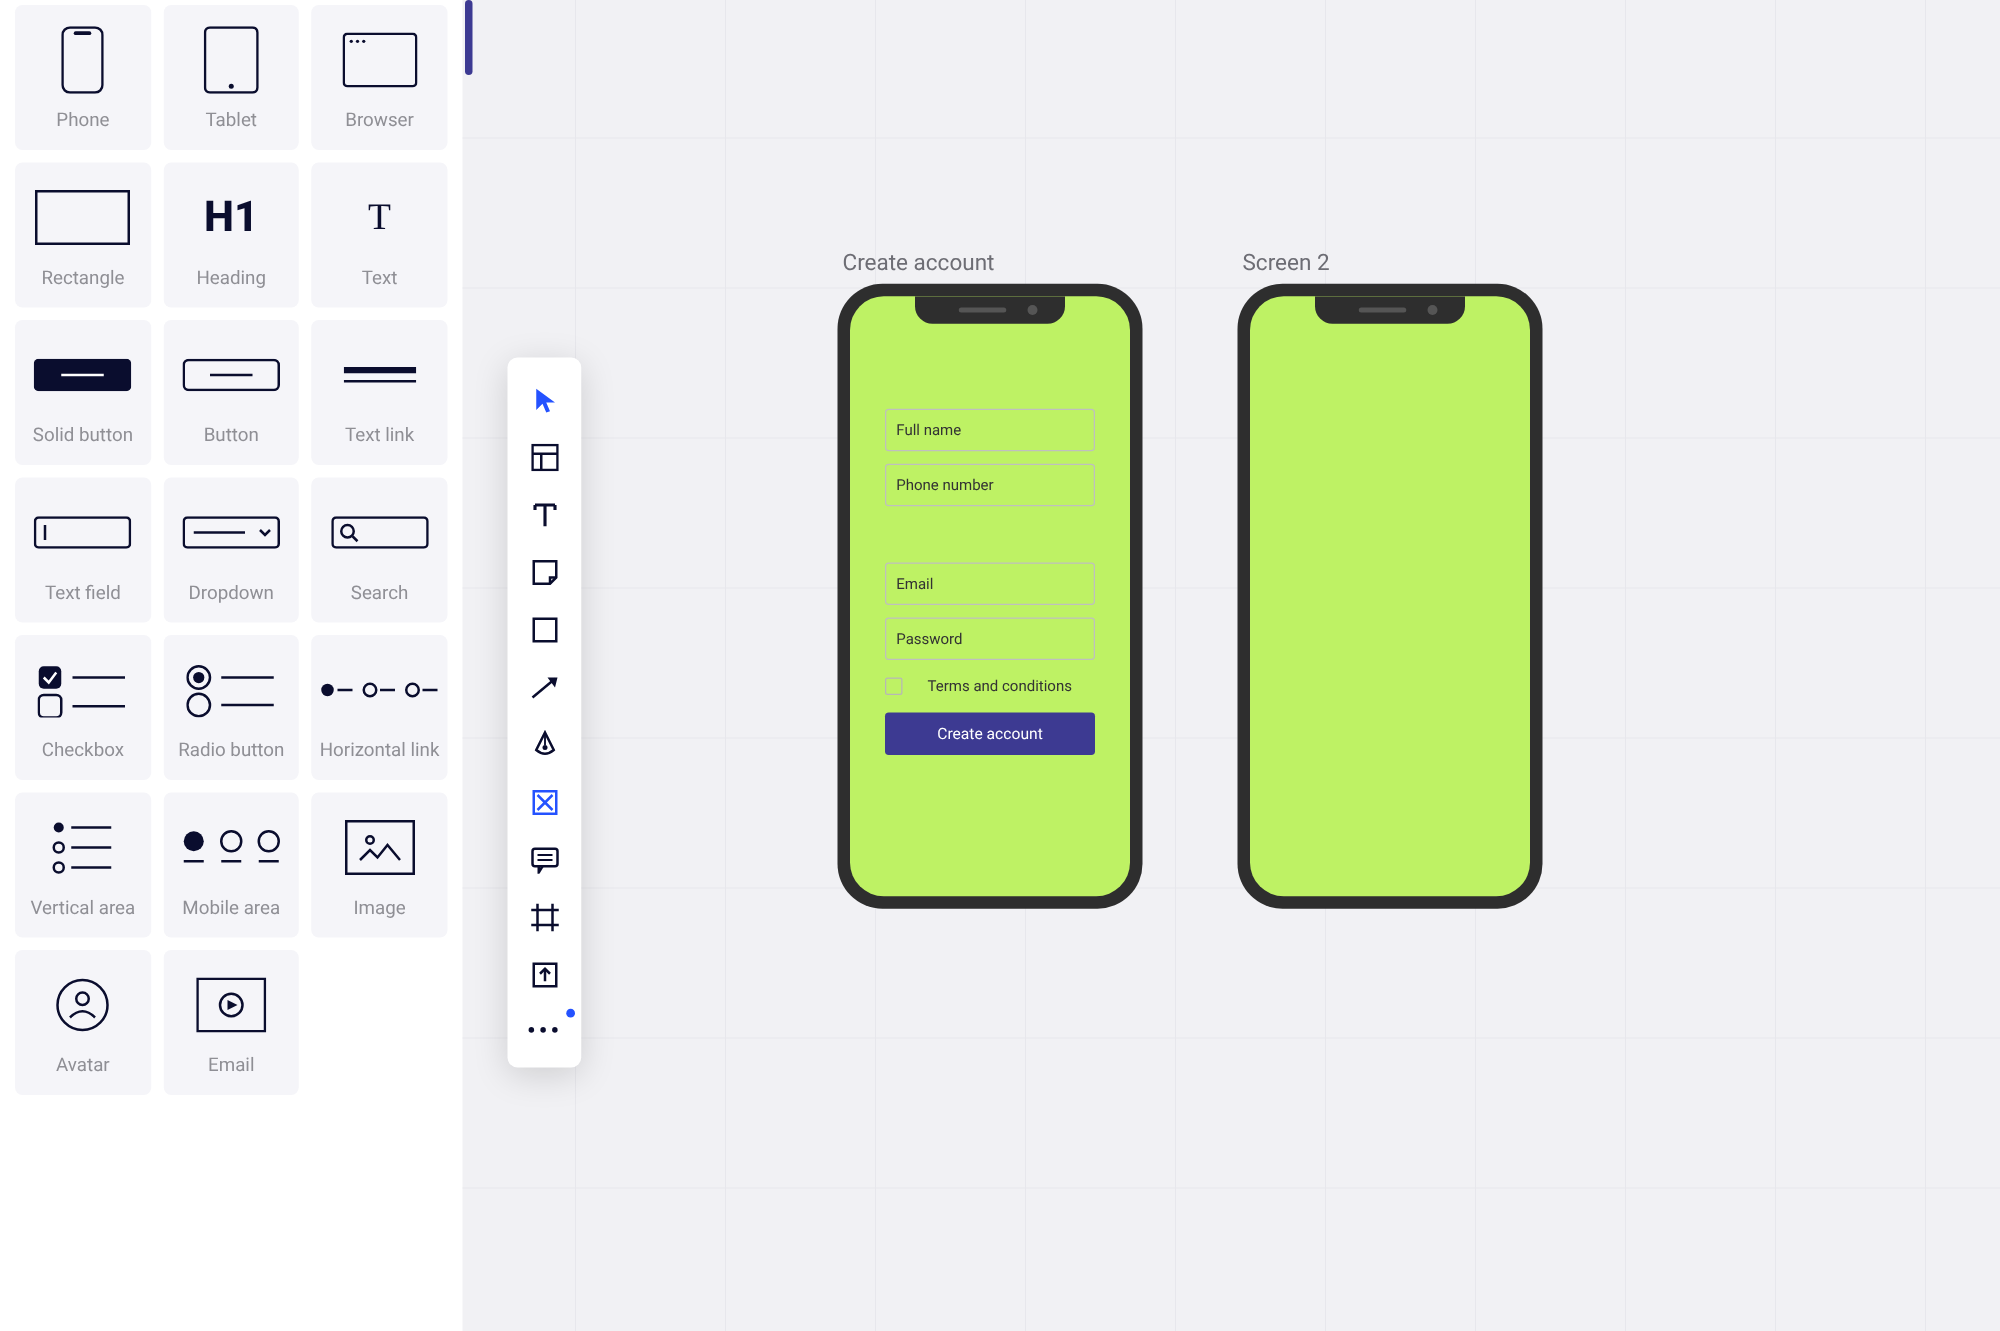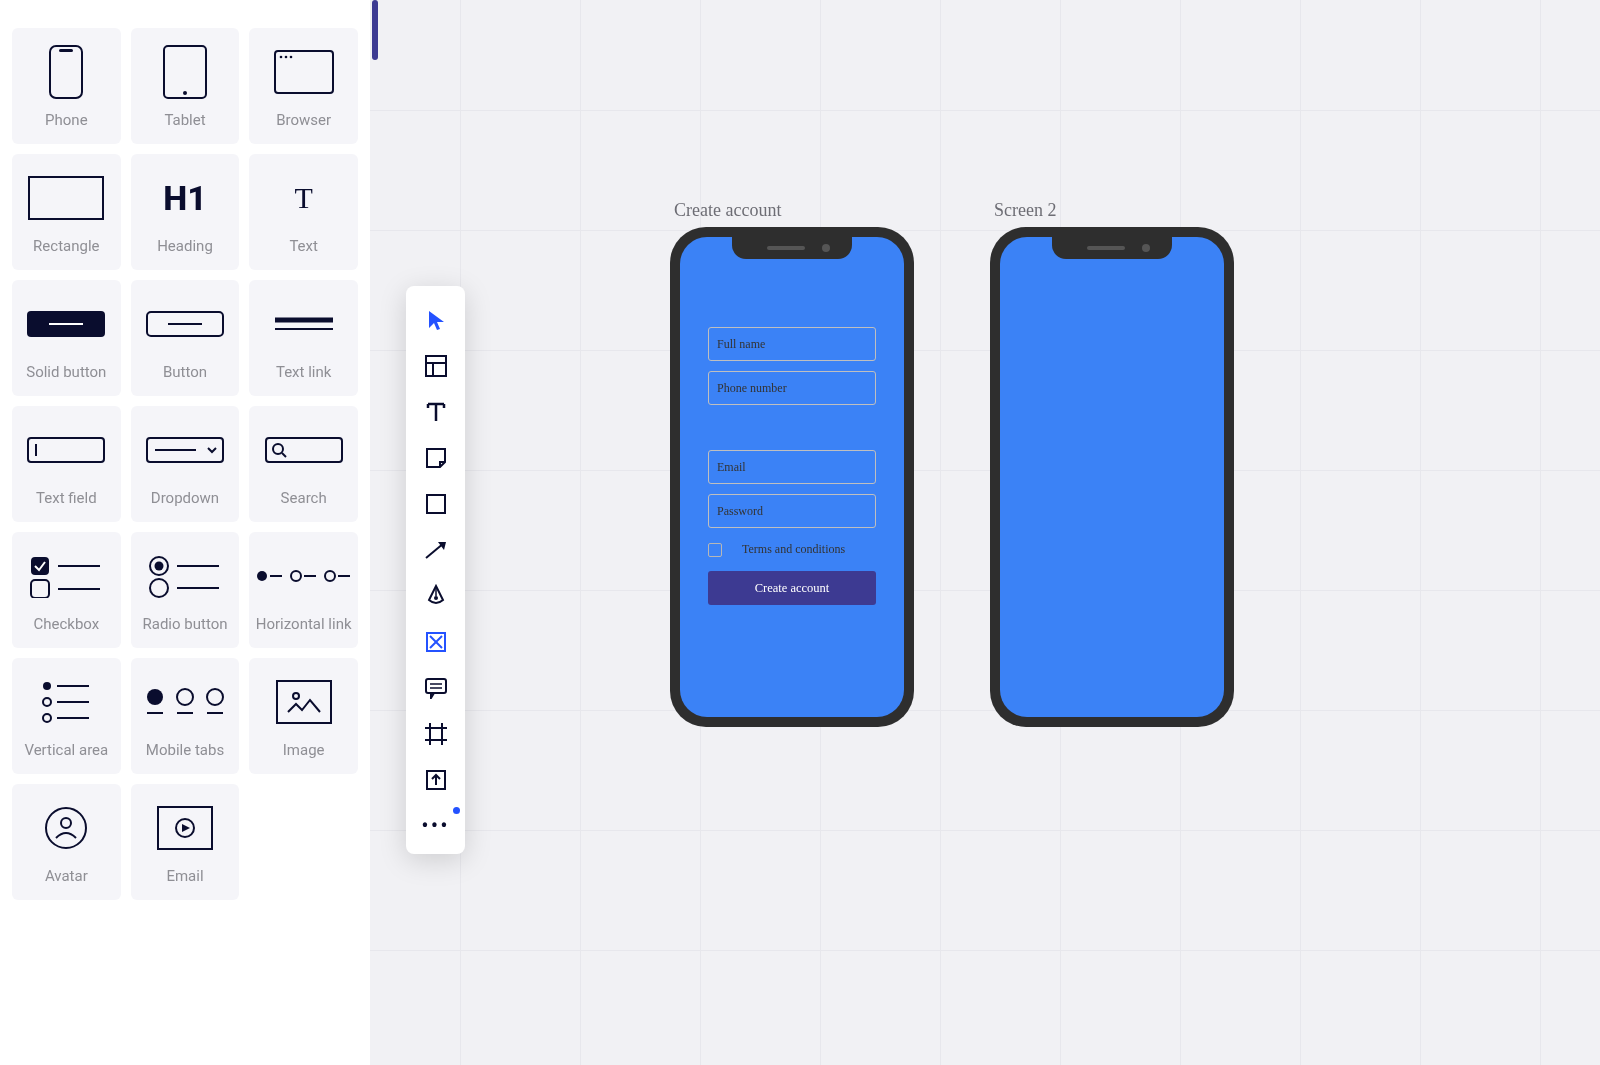--- a/index.html
+++ b/index.html
@@ -3,21 +3,21 @@
 <meta charset="utf-8">
 <style>
   * { box-sizing: border-box; margin: 0; padding: 0; }
   html, body { width: 1600px; height: 1065px; overflow: hidden; font-family: -apple-system, BlinkMacSystemFont, "Segoe UI", Roboto, sans-serif; }
   body { display: flex; background: #fff; }
 
   
   .palette {
     width: 370px;
     height: 100%;
-    padding: 28px 12px;
+    padding: 4px 12px;
     background: #fff;
     overflow-y: auto;
   }
   .palette-grid {
     display: grid;
     grid-template-columns: repeat(3, 1fr);
     gap: 10px;
   }
   .palette-item {
     background: #f5f5f9;
@@ -103,38 +103,37 @@
     position: absolute;
     top: -5px; right: -10px;
     width: 7px; height: 7px;
     background: #2452ff;
     border-radius: 50%;
   }
 
   
   .artboard {
     position: absolute;
-    font-family: Liberation Serif, serif;
   }
   .artboard-label {
     font-size: 18px;
     color: #6d6d74;
     margin-bottom: 6px;
     padding-left: 4px;
   }
   .device-frame {
     width: 244px;
     height: 500px;
     background: #2e2e2e;
     border-radius: 36px;
     padding: 10px;
     position: relative;
   }
   .device-screen {
-    background: #3b82f6;
+    background: #bef264;
     width: 100%;
     height: 100%;
     border-radius: 27px;
     position: relative;
     overflow: hidden;
   }
   .notch {
     position: absolute;
     top: 0;
     left: 50%;
@@ -387,21 +386,21 @@
       <div class="icon-slot">
         <svg width="84" height="30" viewBox="0 0 84 30">
           <circle cx="12" cy="10" r="8" fill="#0a0d2e"></circle>
             <line x1="4" y1="26" x2="20" y2="26" stroke="#0a0d2e" stroke-width="2"></line>
           <circle cx="42" cy="10" r="8" fill="none" stroke="#0a0d2e" stroke-width="2"></circle>
             <line x1="34" y1="26" x2="50" y2="26" stroke="#0a0d2e" stroke-width="2"></line>
           <circle cx="72" cy="10" r="8" fill="none" stroke="#0a0d2e" stroke-width="2"></circle>
             <line x1="64" y1="26" x2="80" y2="26" stroke="#0a0d2e" stroke-width="2"></line>
         </svg>
       </div>
-      <div class="label">Mobile tabs</div>
+      <div class="label">Mobile area</div>
     </div>
 
     <div class="palette-item">
       <div class="icon-slot">
         <svg width="56" height="44" viewBox="0 0 56 44">
             <rect x="1" y="1" width="54" height="42" fill="none" stroke="#0a0d2e" stroke-width="2"></rect>
             <circle cx="20" cy="16" r="3" fill="none" stroke="#0a0d2e" stroke-width="2"></circle>
             <path d="M12 32 l8 -8 l6 6 l8 -10 l10 12" fill="none" stroke="#0a0d2e" stroke-width="2"></path>
           </svg>
       </div>

